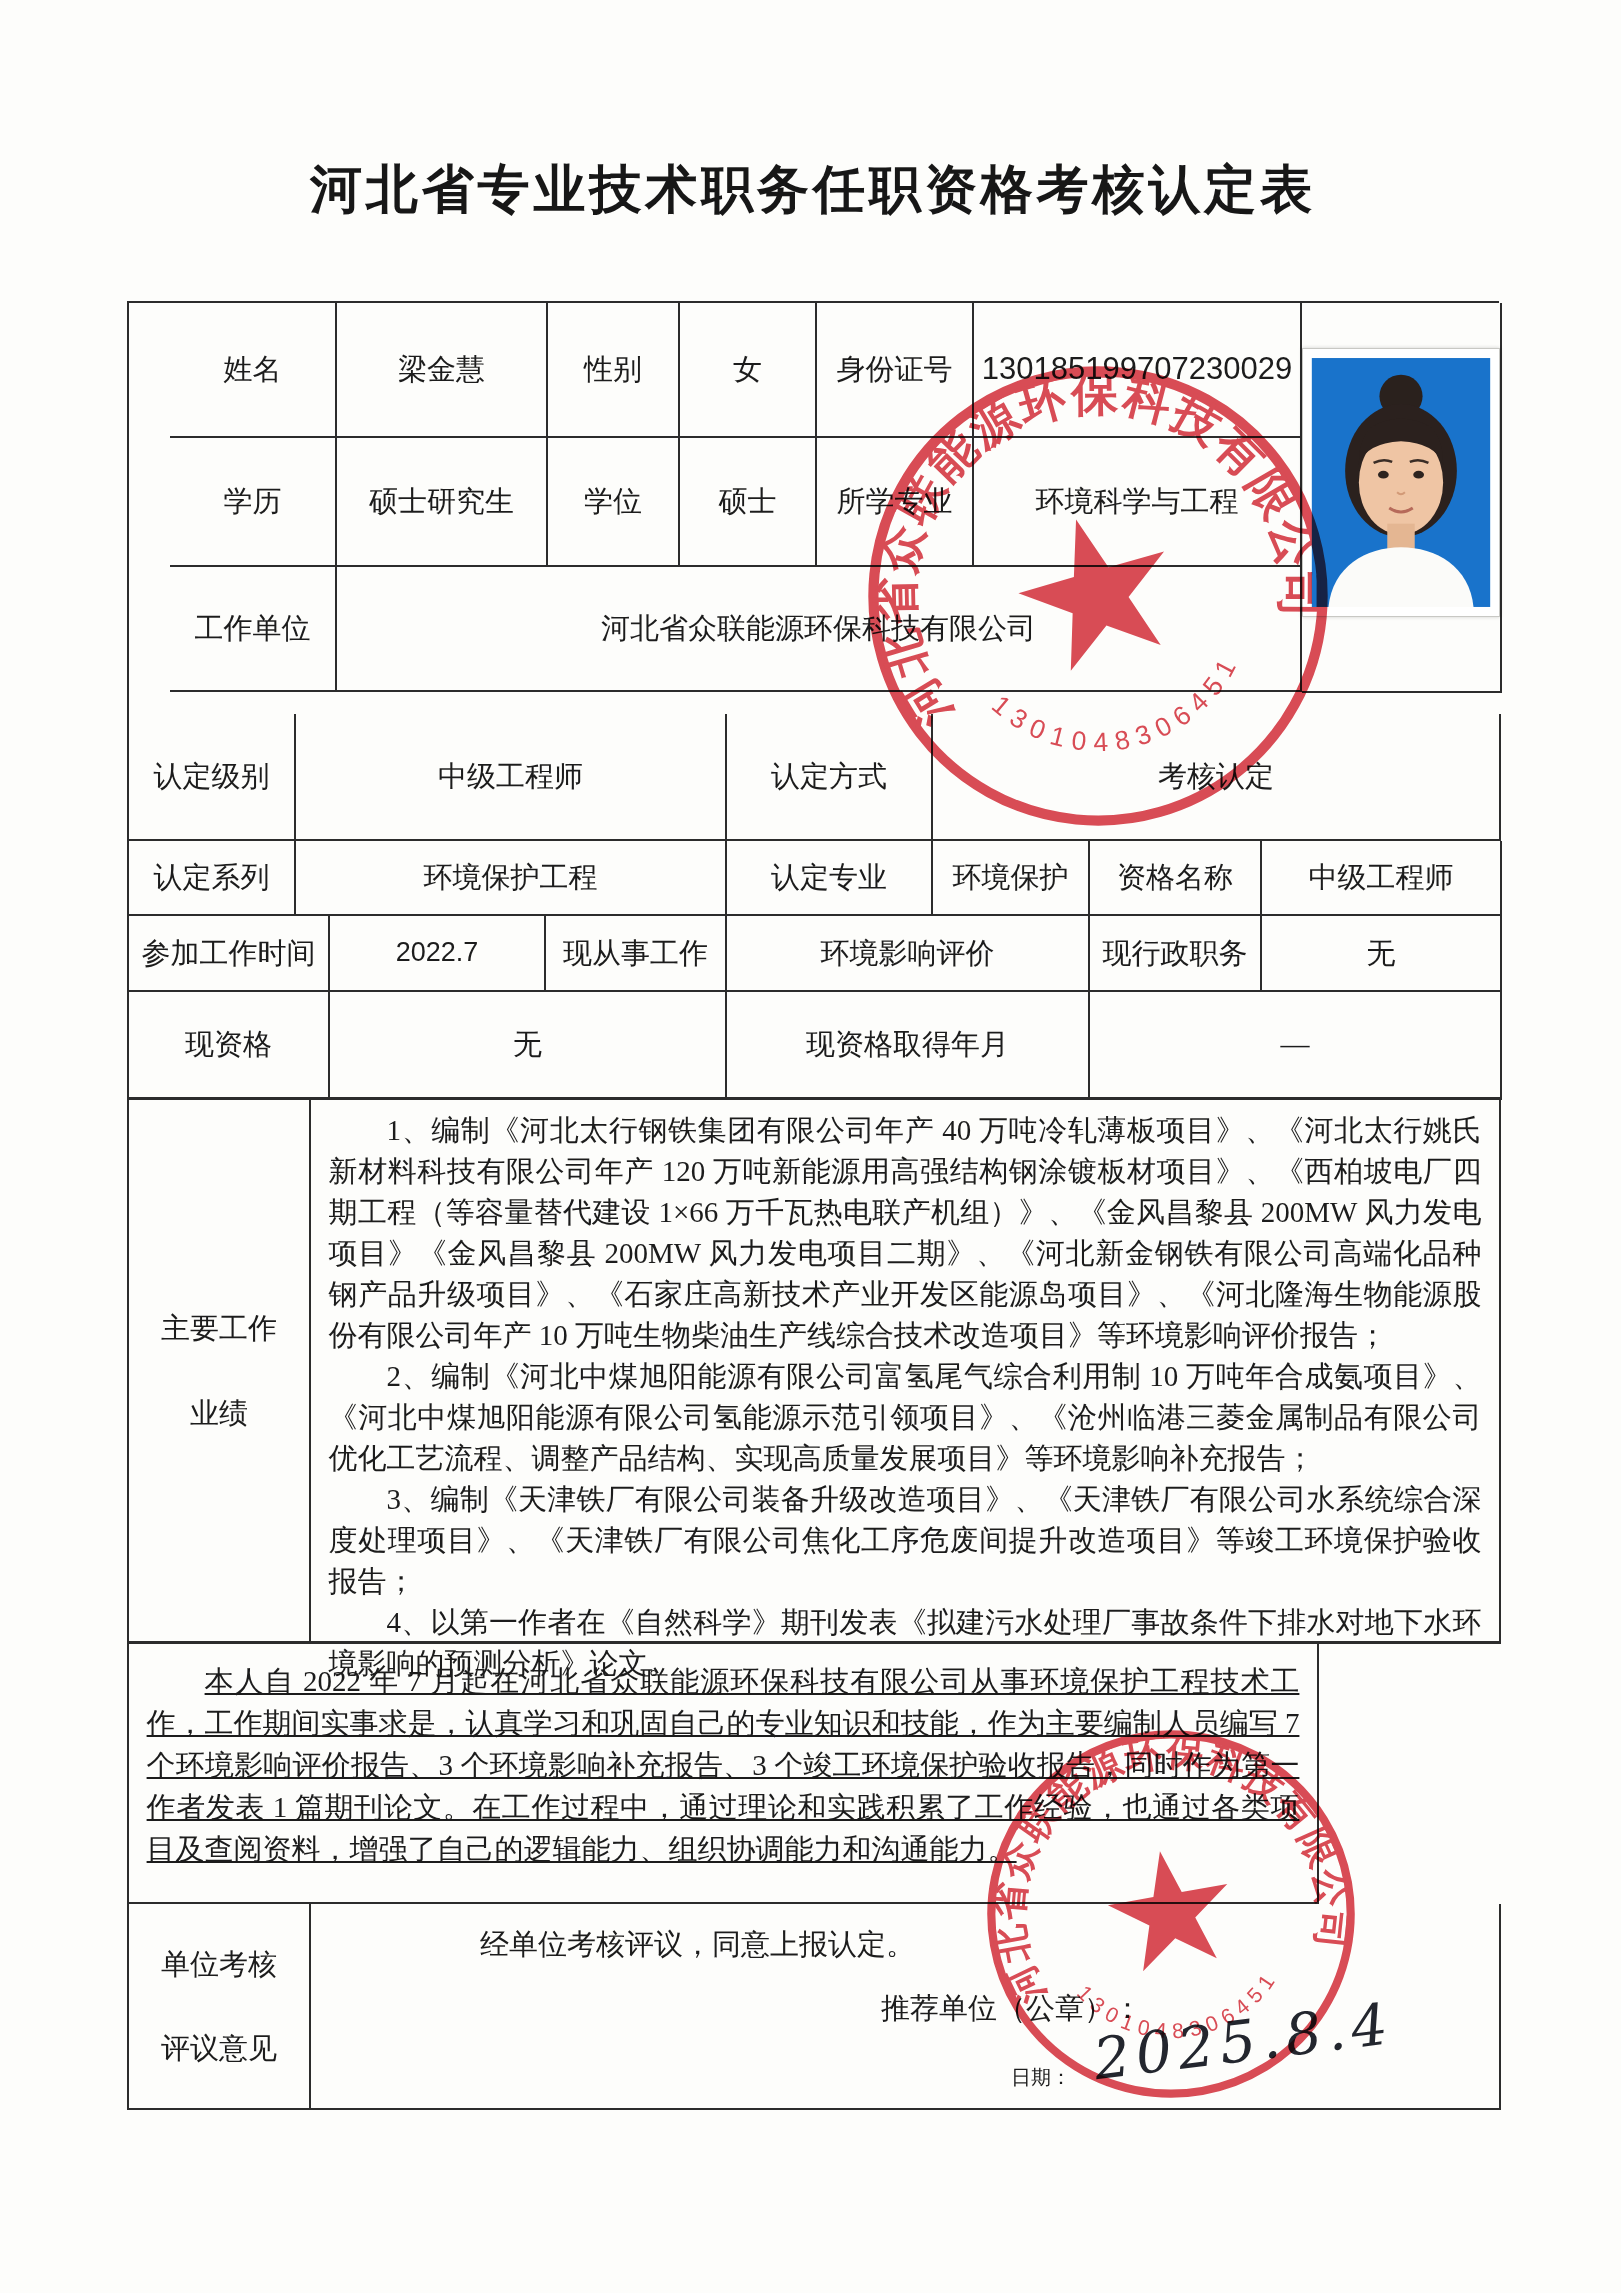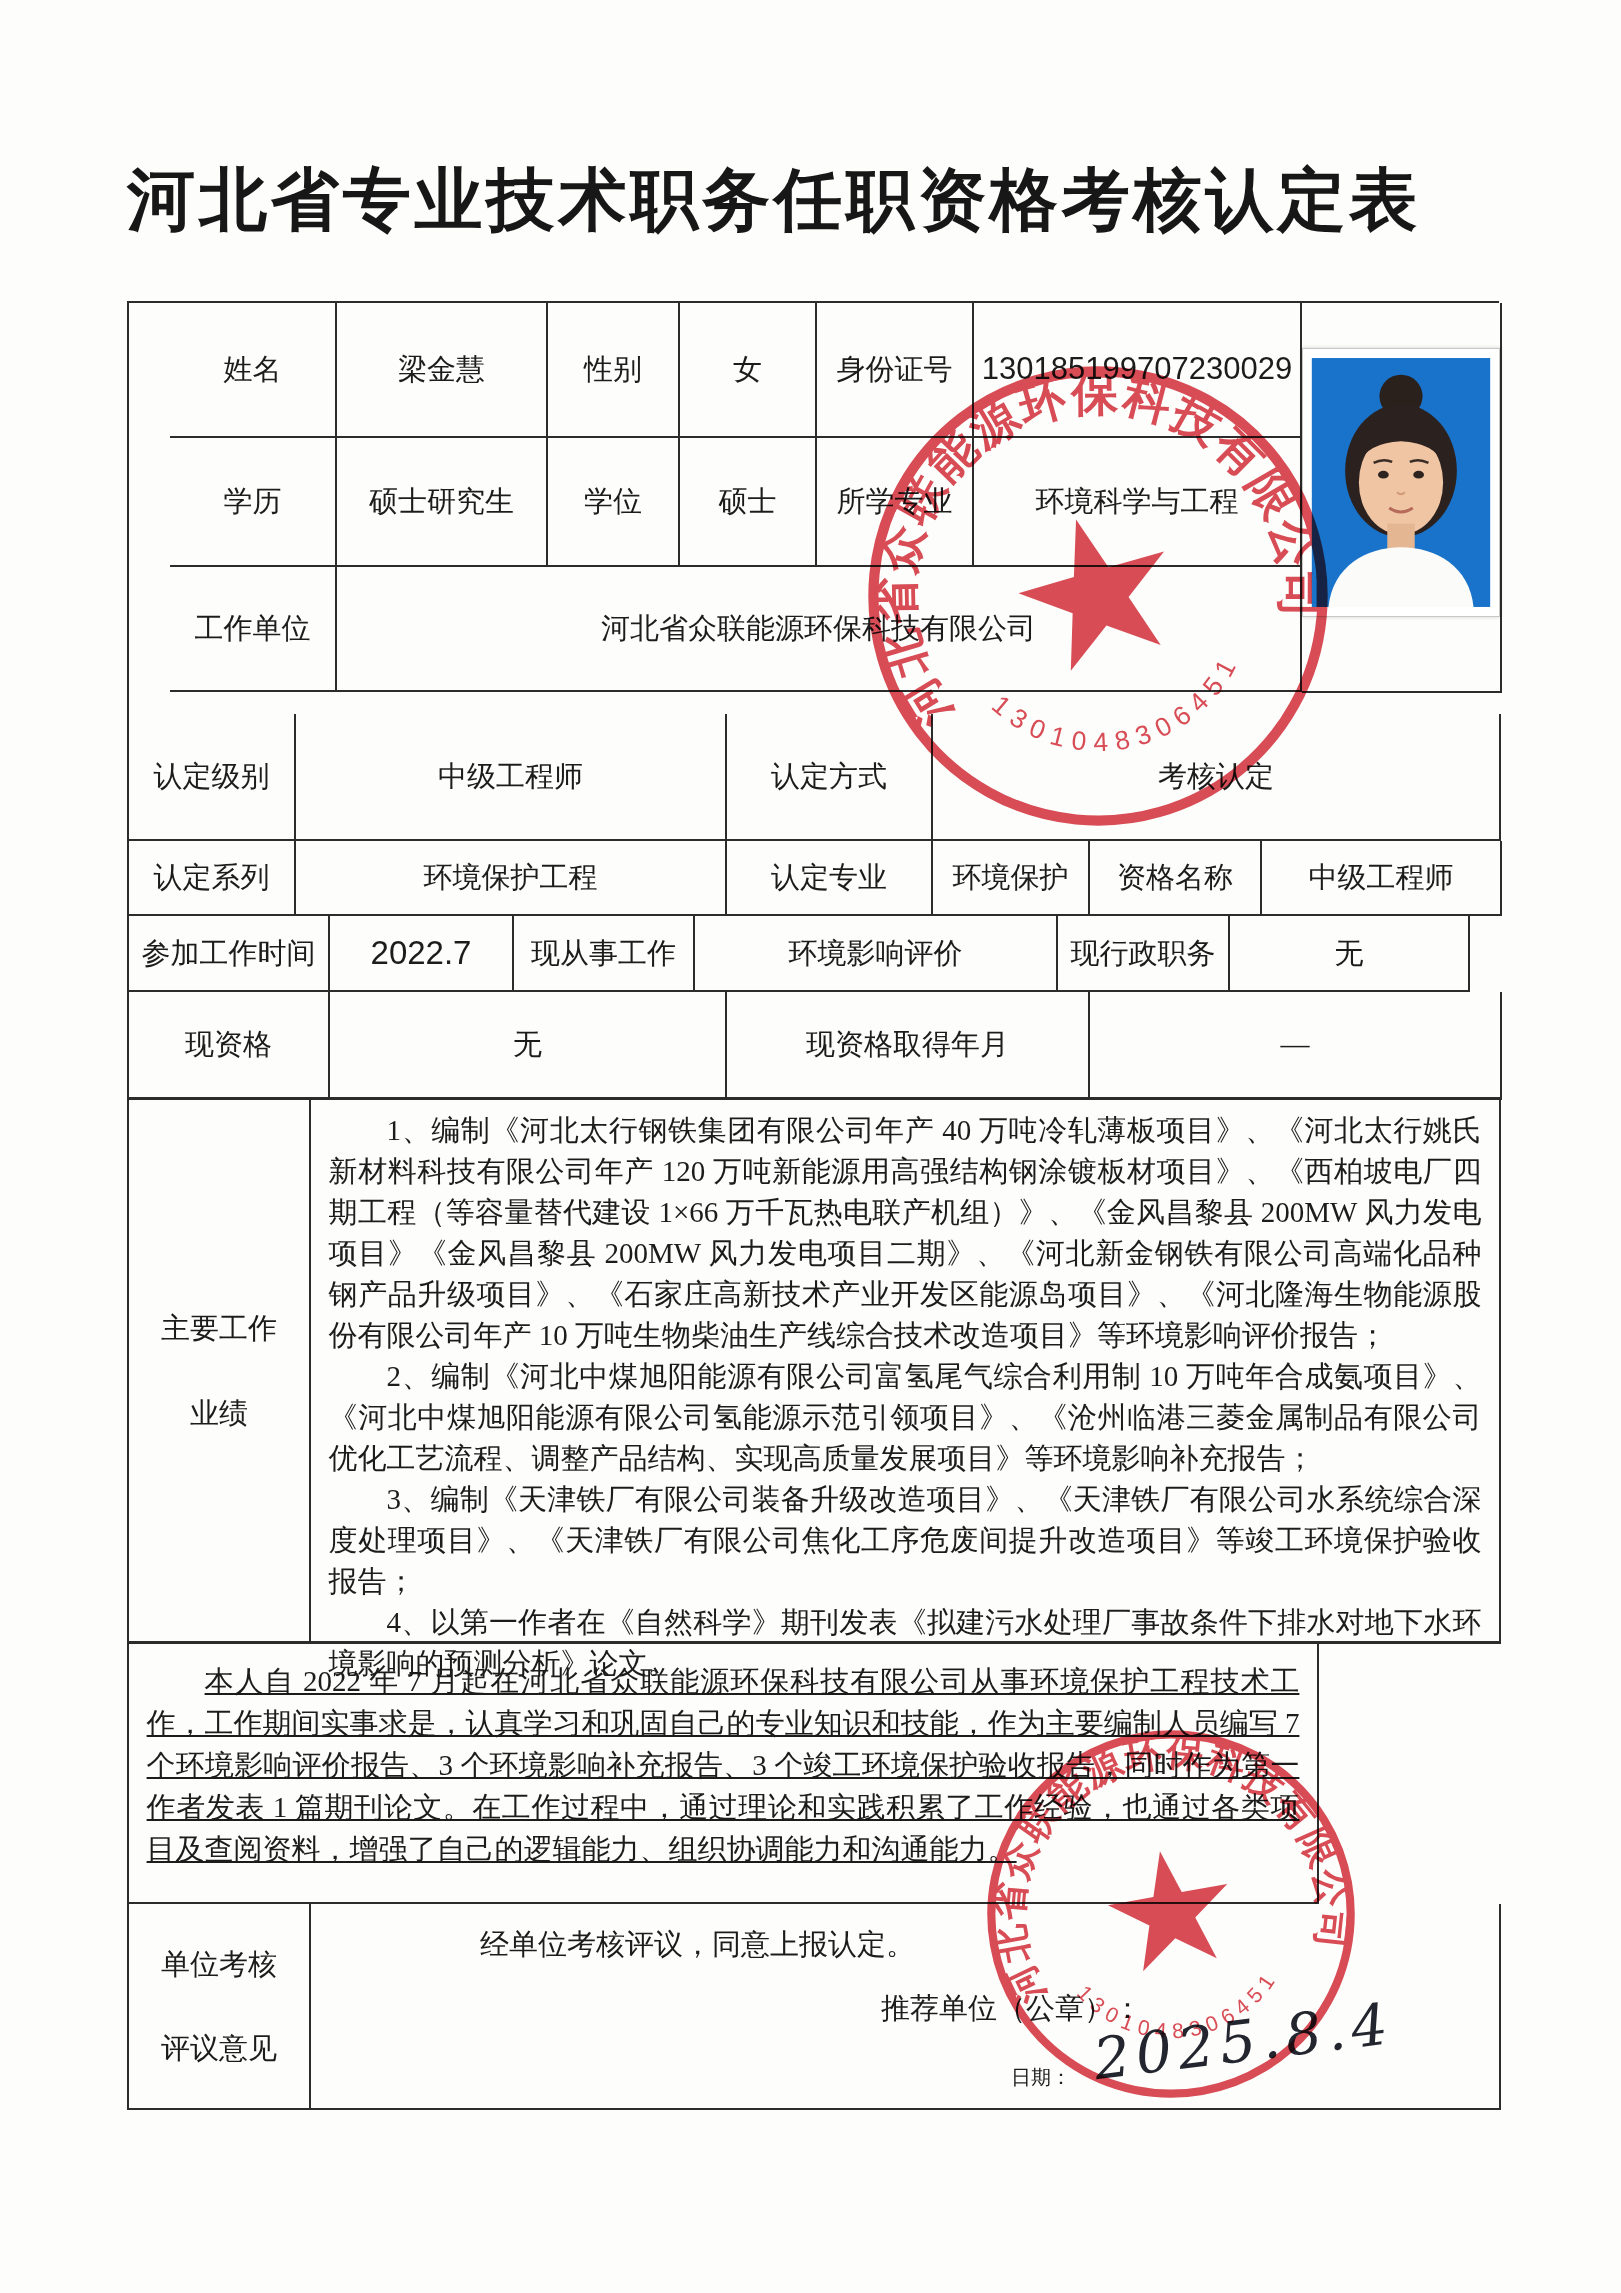--- a/index.html
+++ b/index.html
@@ -6,23 +6,23 @@
   .page{
     position:relative;
     width:1621px;height:2294px;
     background:#fdfdfb;
     font-family:"Liberation Serif","DejaVu Serif",serif;
     color:#1c1c1c;
     overflow:hidden;
   }
   .doc-title{
     position:absolute;left:127px;top:155px;width:1372px;
-    text-align:left;
+    text-align:center;
     font-family:"Liberation Sans","DejaVu Sans",sans-serif;
-    font-size:68px;font-weight:700;letter-spacing:3.9px;
+    font-size:52px;font-weight:700;letter-spacing:3.9px;
     color:#171717;
   }
   .tbl{
     position:absolute;left:127px;top:301px;width:1372px;
     border-top:2.9px solid #2c2c2c;border-left:2.9px solid #2c2c2c;
     box-sizing:border-box;
   }
   .trow{display:flex;}
   .c{
     box-sizing:border-box;
@@ -138,21 +138,21 @@
       <div class="c" style="width:167px;height:75px">认定系列</div>
       <div class="c" style="width:431px;height:75px">环境保护工程</div>
       <div class="c" style="width:206px;height:75px">认定专业</div>
       <div class="c" style="width:157px;height:75px">环境保护</div>
       <div class="c" style="width:172px;height:75px">资格名称</div>
       <div class="c" style="width:240px;height:75px">中级工程师</div>
     </div>
 
     <div class="trow" style="height:76px">
       <div class="c" style="width:201px;height:76px">参加工作时间</div>
-      <div class="c num" style="width:184px;height:76px;font-size:33px">2022.7</div>
+      <div class="c num" style="width:216px;height:76px;font-size:27px">2022.7</div>
       <div class="c" style="width:181px;height:76px">现从事工作</div>
       <div class="c" style="width:363px;height:76px">环境影响评价</div>
       <div class="c" style="width:172px;height:76px">现行政职务</div>
       <div class="c" style="width:240px;height:76px">无</div>
     </div>
 
     <div class="trow" style="height:108px">
       <div class="c thickb" style="width:201px;height:108px">现资格</div>
       <div class="c thickb" style="width:397px;height:108px">无</div>
       <div class="c thickb" style="width:363px;height:108px">现资格取得年月</div>

